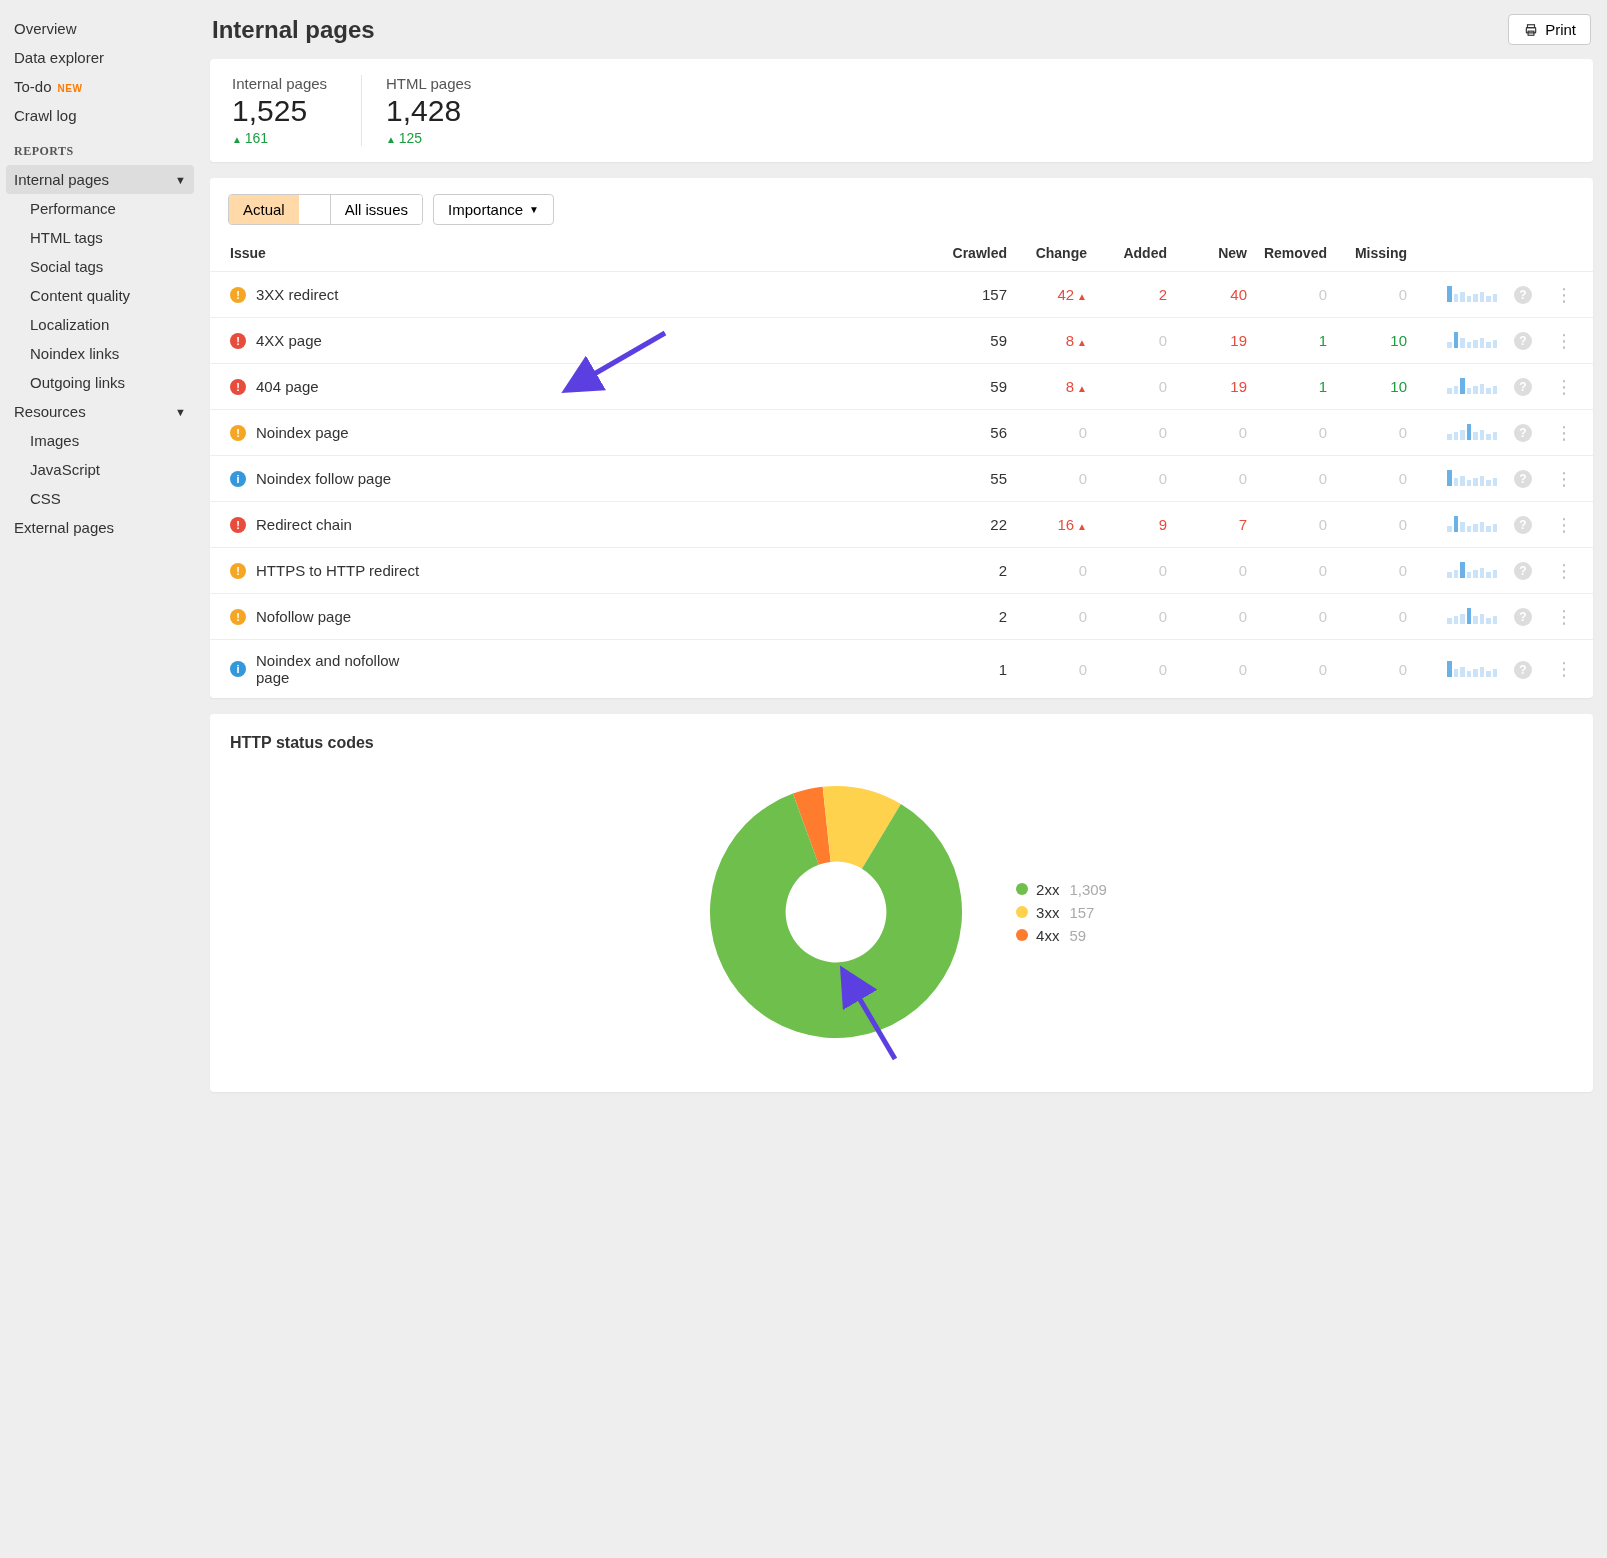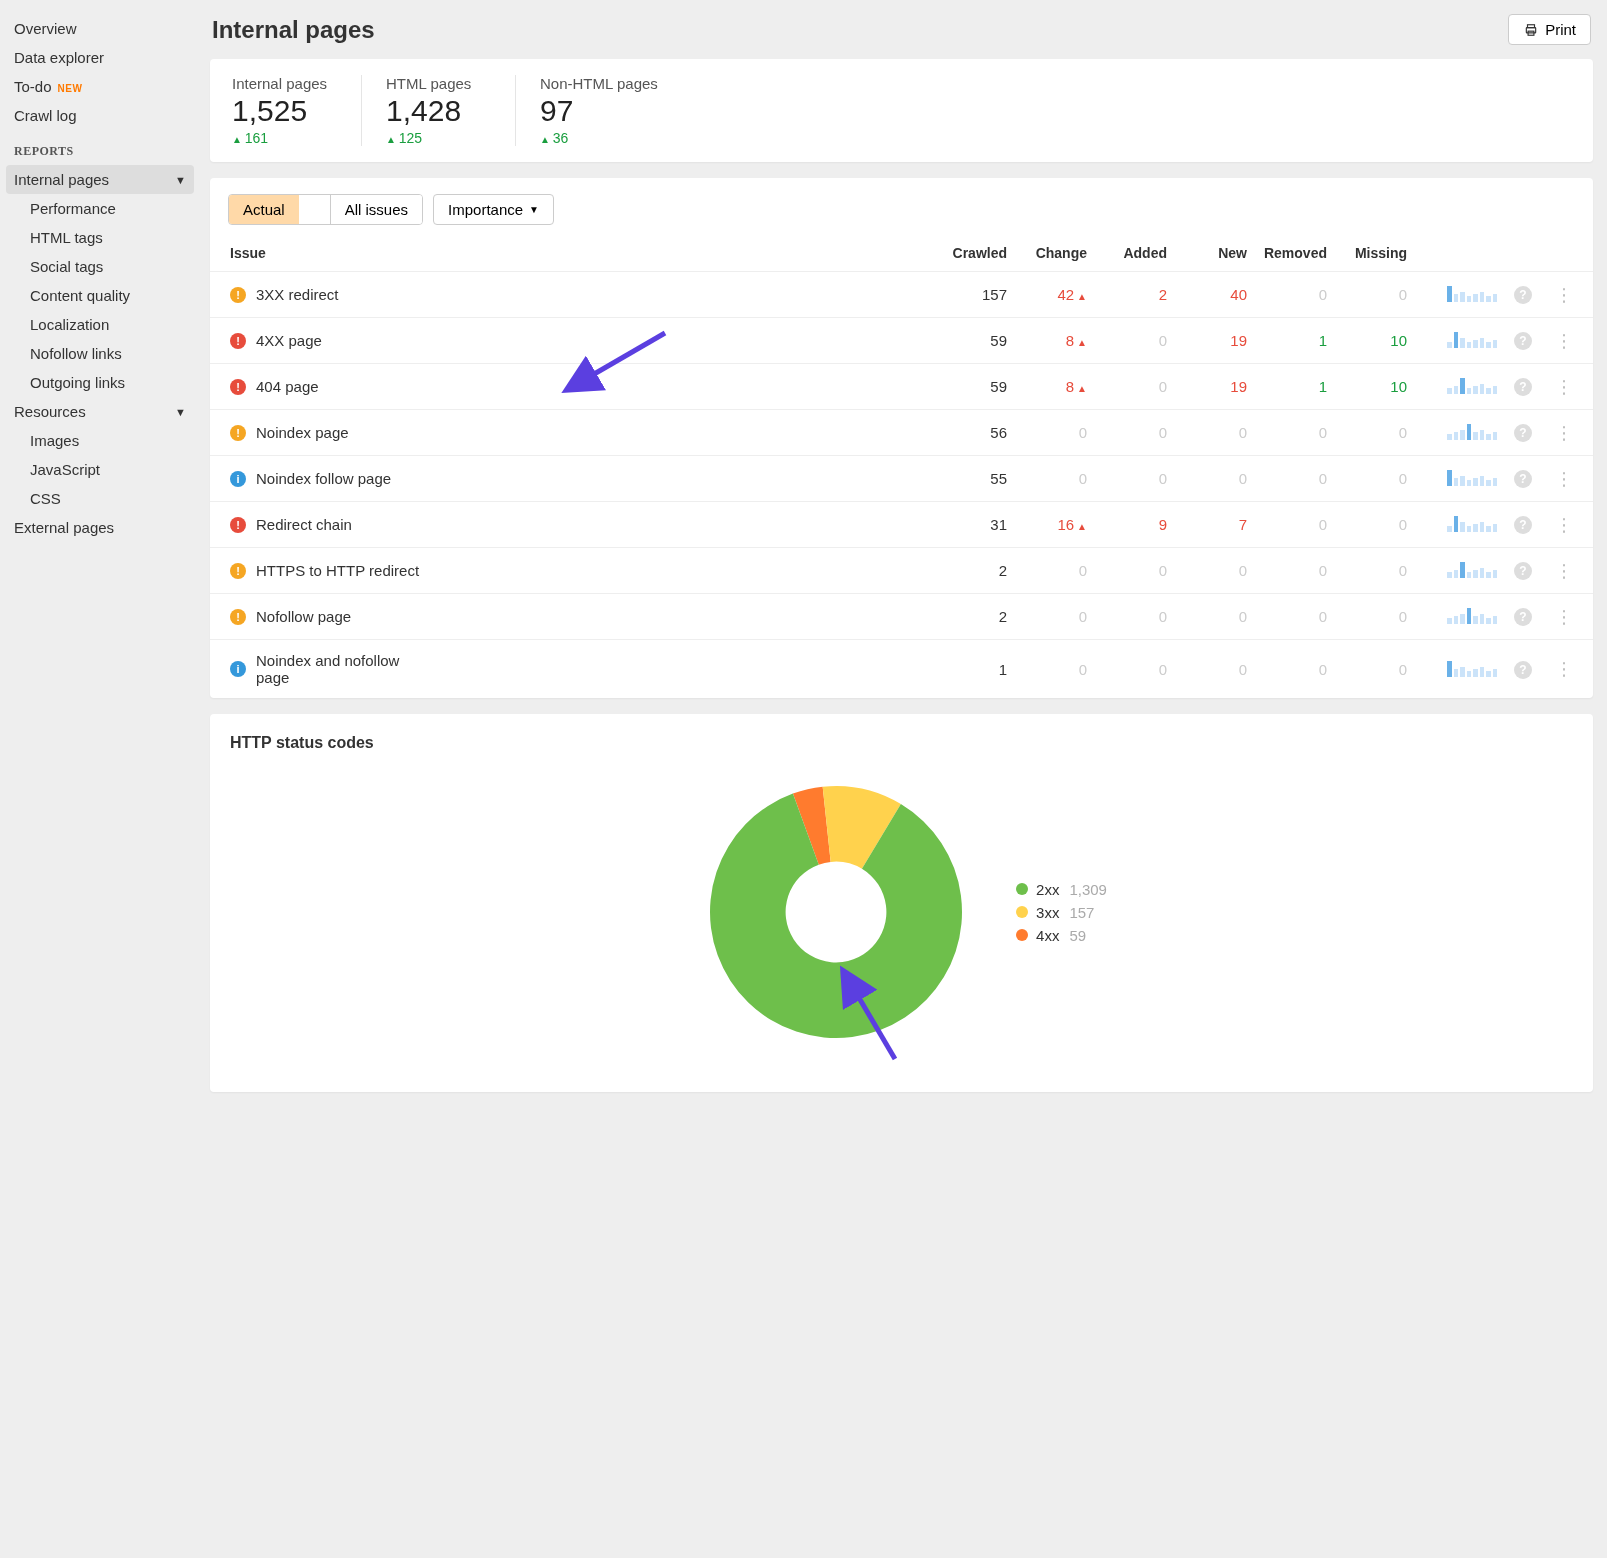--- a/index.html
+++ b/index.html
@@ -88,21 +88,21 @@
     <div id="sidebar-reports">
         <div class="nav-item active">
           <span>Internal pages</span>
           <span class="chev">▼</span>
         </div>
         <div class="sub-item">Performance</div>
         <div class="sub-item">HTML tags</div>
         <div class="sub-item">Social tags</div>
         <div class="sub-item">Content quality</div>
         <div class="sub-item">Localization</div>
-        <div class="sub-item">Nofollow links</div>
+        <div class="sub-item">Noindex links</div>
         <div class="sub-item">Outgoing links</div>
         <div class="nav-item">
           <span>Resources</span>
           <span class="chev">▼</span>
         </div>
         <div class="sub-item">Images</div>
         <div class="sub-item">JavaScript</div>
         <div class="sub-item">CSS</div>
         <div class="nav-item">
           <span>External pages</span>
@@ -127,25 +127,20 @@
       <div class="stats" id="stats-row">
           <div class="stat">
             <div class="stat-label">Internal pages</div>
             <div class="stat-value">1,525</div>
             <div class="stat-delta">161</div>
           </div>
           <div class="stat">
             <div class="stat-label">HTML pages</div>
             <div class="stat-value">1,428</div>
             <div class="stat-delta">125</div>
-          </div>
-          <div class="stat">
-            <div class="stat-label">Non-HTML pages</div>
-            <div class="stat-value">97</div>
-            <div class="stat-delta">36</div>
           </div>
         </div>
     </div>
 
     <div class="card" style="position:relative;">
       <div class="toolbar">
         <div class="seg">
           <button class="seg-btn active">Actual</button>
           <button class="seg-btn">All issues</button>
         </div>
@@ -301,21 +296,21 @@
               <td class="col-help"><span class="help-icon">?</span></td>
               <td class="col-dots"><span class="dots">⋮</span></td>
             </tr>
             <tr>
               <td>
                 <div class="issue-name">
                   <span class="icon-circle ic-err">!</span>
                   <span style="max-width:170px;">Redirect chain</span>
                 </div>
               </td>
-              <td class="col-num">31</td>
+              <td class="col-num">22</td>
               <td class="col-num num-red">16<span class="chg-arrow">▲</span></td>
               <td class="col-num num-red">9</td>
               <td class="col-num num-red">7</td>
               <td class="col-num num-muted">0</td>
               <td class="col-num num-muted">0</td>
               <td class="col-spark"><span class="spark">
                   <i style="height:6px"></i>
                   <i class="hi" style="height:16px"></i>
                   <i style="height:10px"></i>
                   <i style="height:6px"></i>

